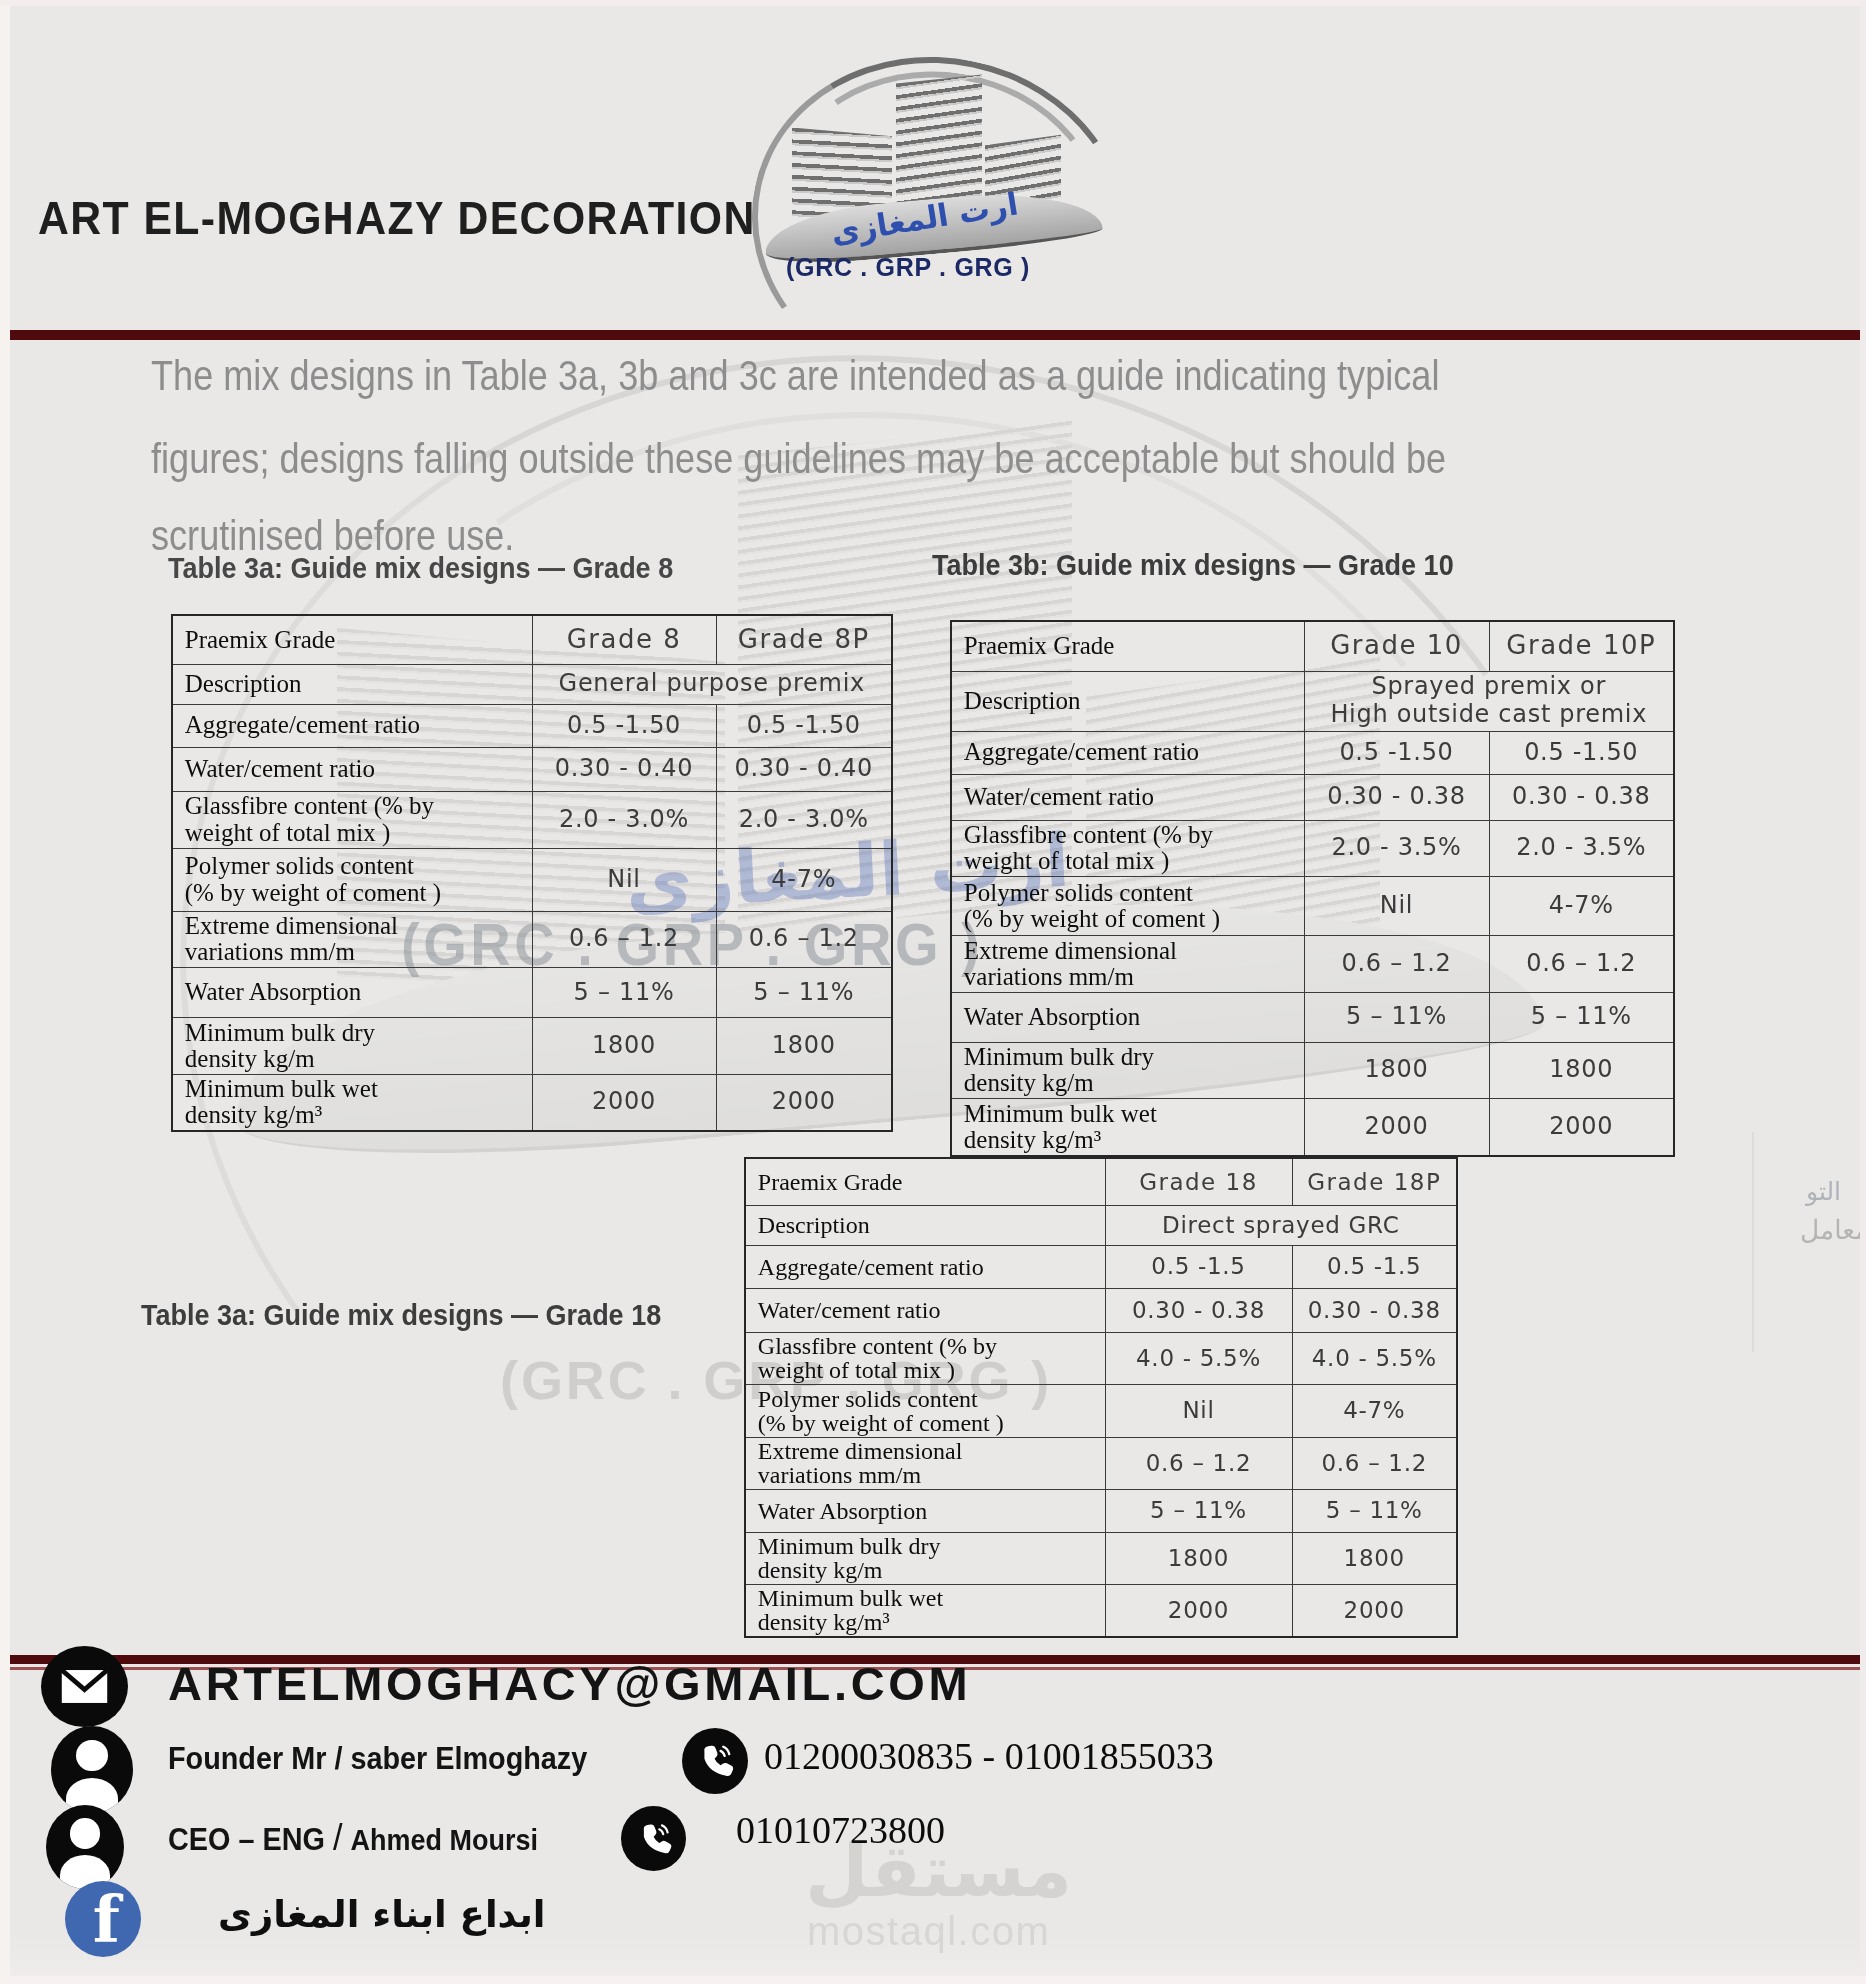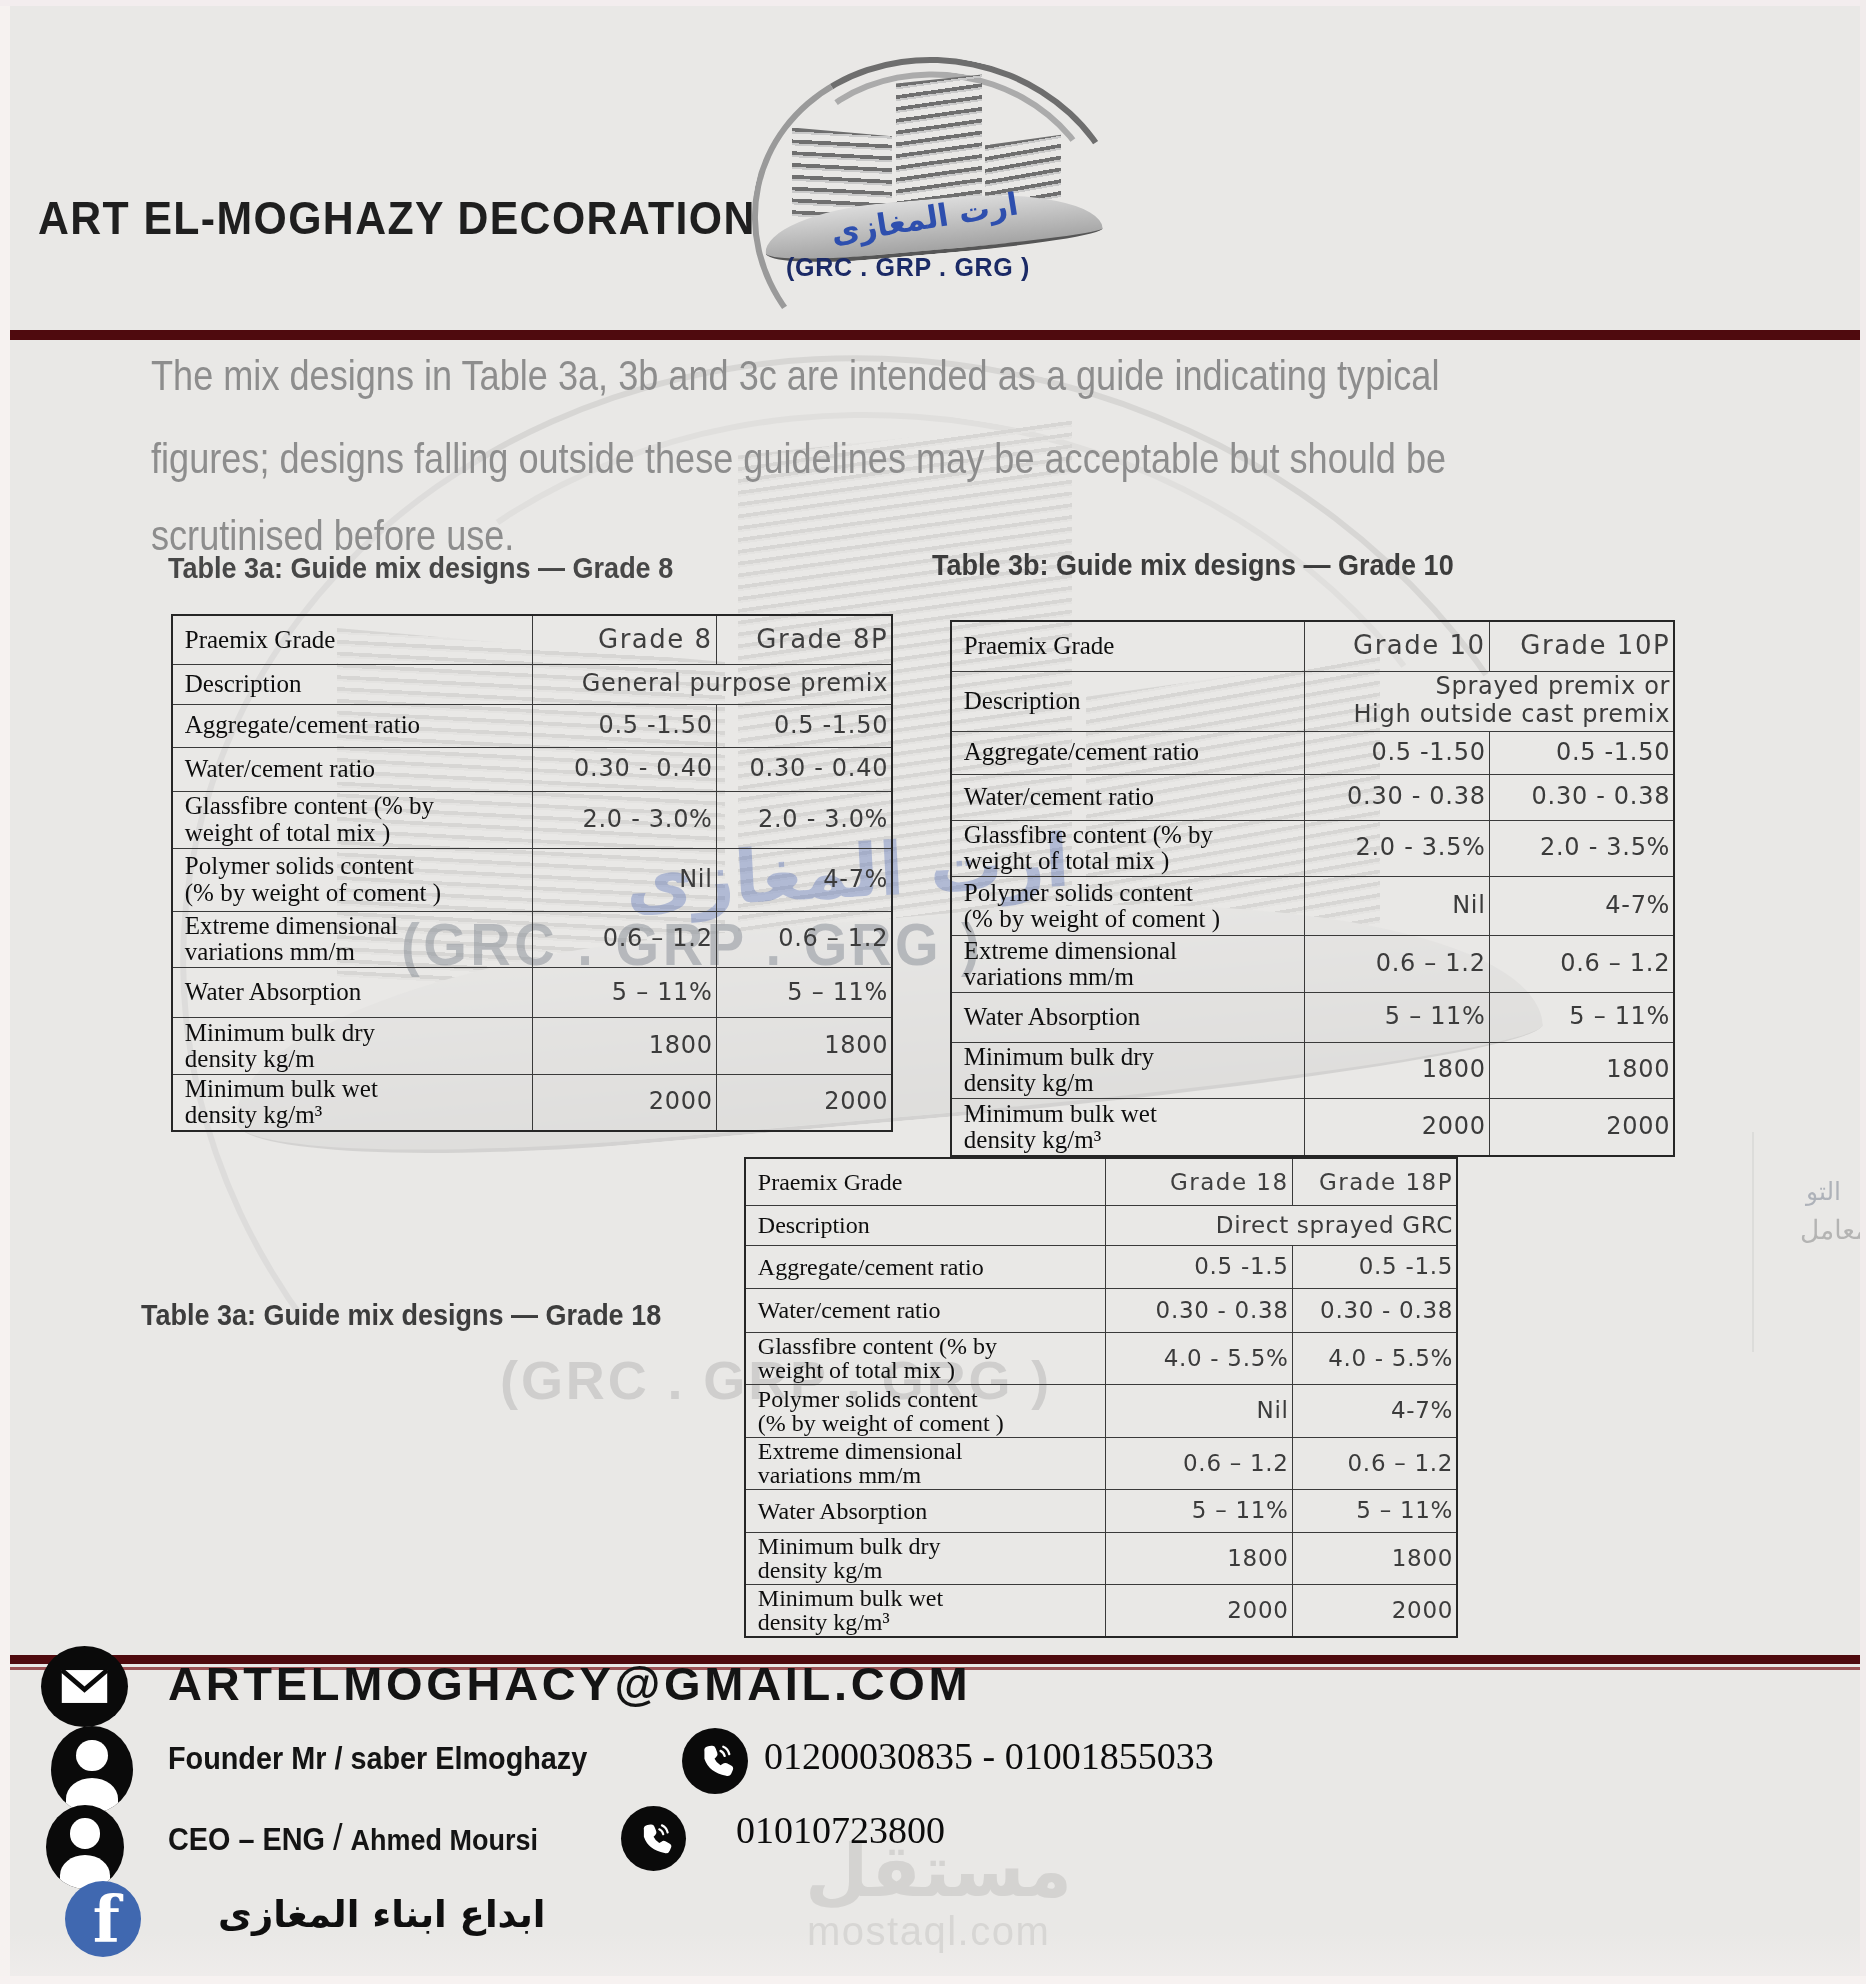--- a/index.html
+++ b/index.html
@@ -58,21 +58,21 @@
   .capA{left:168px;top:551px;}
   .capB{left:932px;top:548px;color:#3c3c3c;}
   .capC{left:141px;top:1298px;color:#3d3d3d;}
 
   
   table.mix{position:absolute;border-collapse:collapse;table-layout:fixed;background:transparent;
             border:2.2px solid #262626;z-index:2;}
   table.mix td{border:1.5px solid #3a3a3a;vertical-align:middle;padding:1.5px 7.3px 1.5px 11.8px;}
   table.mix td.lbl{font-family:"Liberation Serif",serif;font-size:25px;color:#0e0e0e;
                    white-space:pre-line;line-height:1.05;}
-  table.mix td.val{font-family:"DejaVu Sans",sans-serif;font-size:24px;color:#3b3b3b;text-align:right;
+  table.mix td.val{font-family:"DejaVu Sans",sans-serif;font-size:24px;color:#3b3b3b;text-align:center;
                    letter-spacing:0.7px;white-space:pre-line;line-height:1.15;padding:1.5px 2.9px;}
   table.mix td.hdr{font-size:26px;color:#3f3f3f;letter-spacing:1.5px;}
   table.mix-c td.lbl{font-size:24px;line-height:1.0;}
   table.mix-c td.val{font-size:23px;}
   .tA{left:171px;top:614px;width:720px;}
   .tB{left:950px;top:620px;width:723px;}
   .tC{left:744px;top:1157px;width:713px;}
 
   
   .wm-logo{left:217px;top:327px;width:1337px;height:794px;opacity:.14;filter:grayscale(1);z-index:1;}

